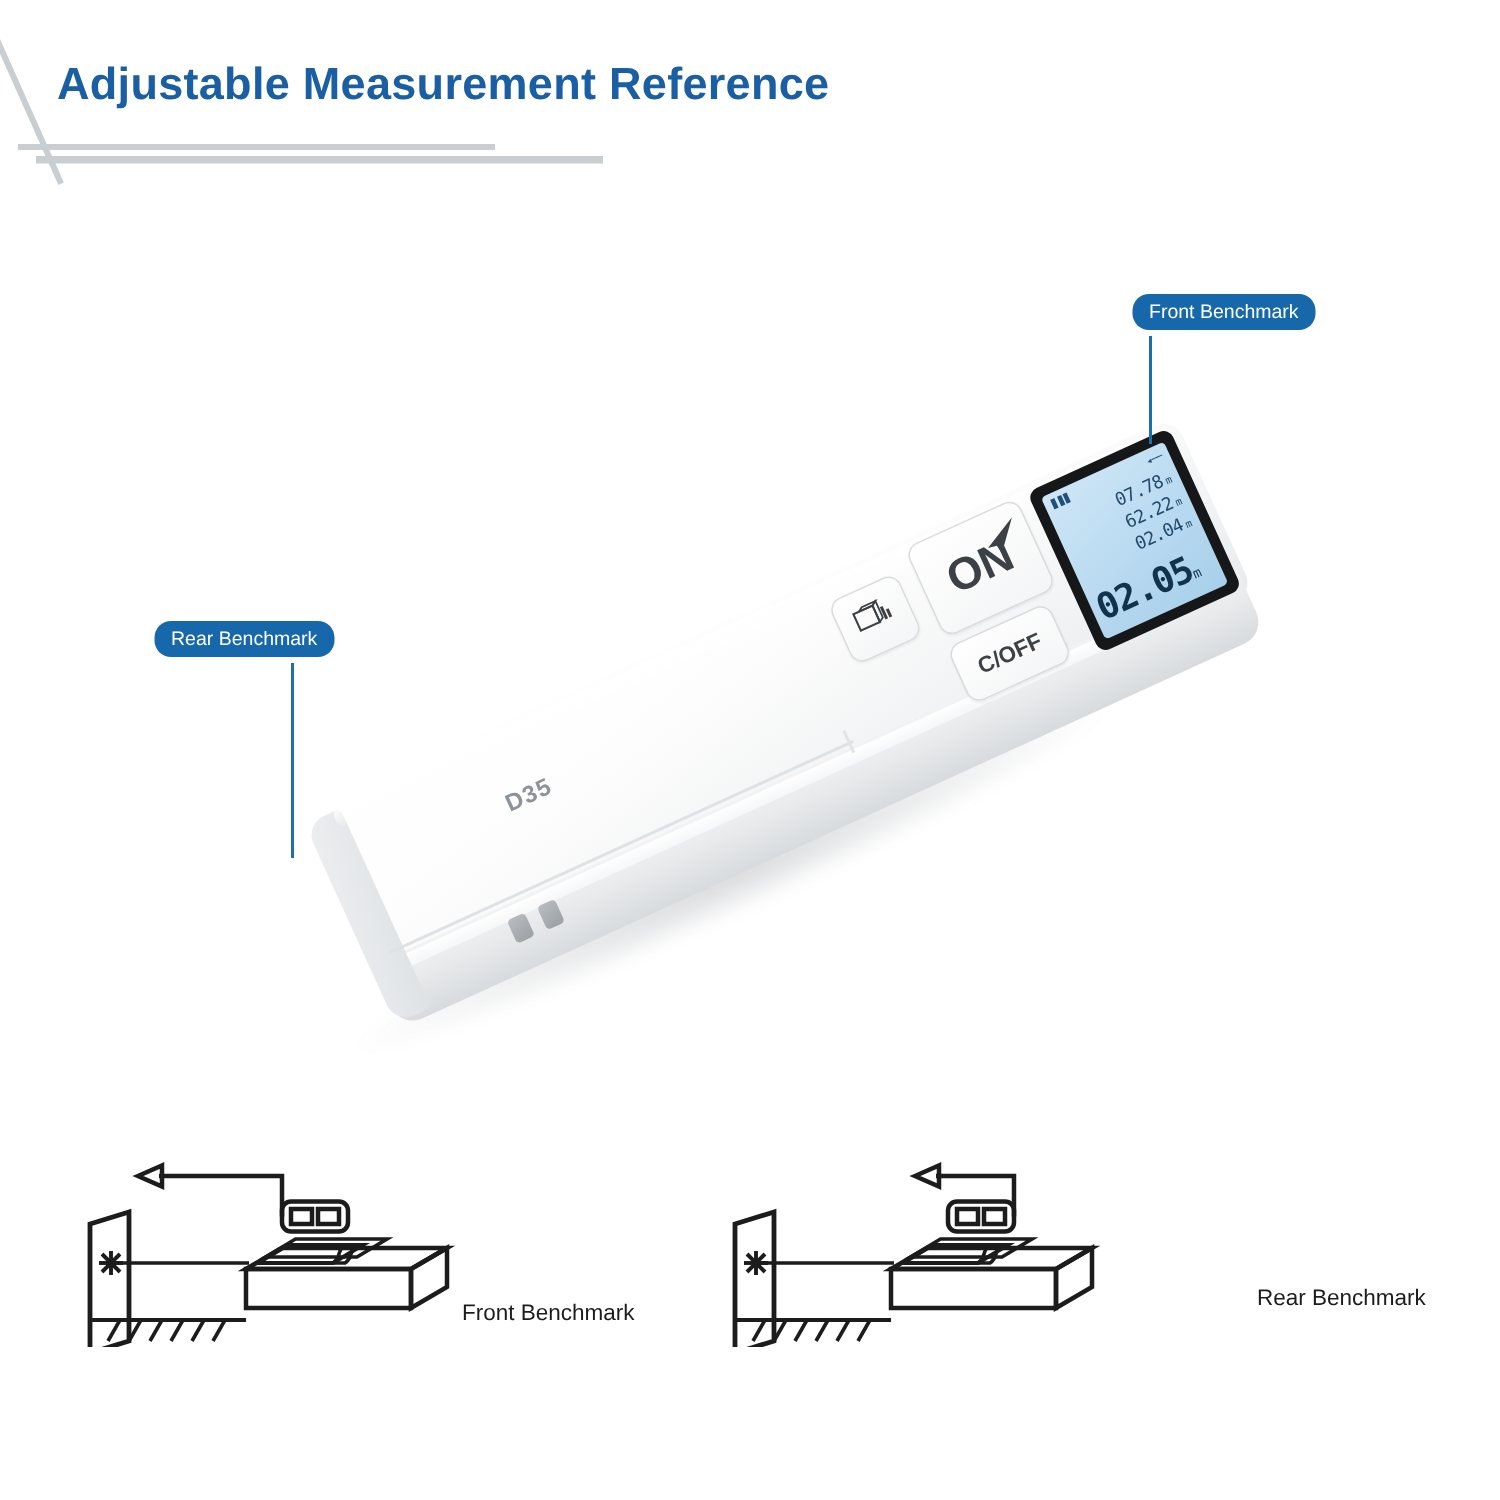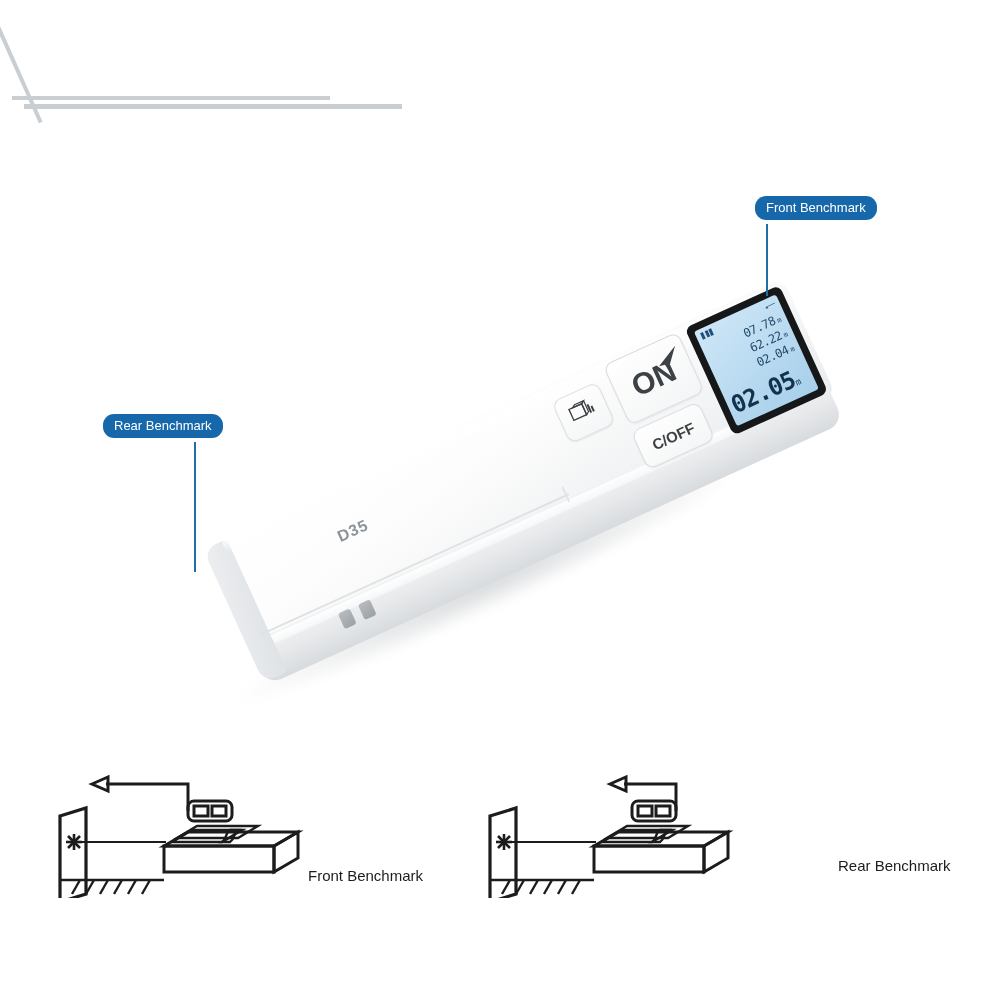--- a/index.html
+++ b/index.html
@@ -251,20 +251,21 @@
   #caption-front { left: 308px; top: 867px; }
   #caption-rear  { left: 838px; top: 857px; }
 </style>
 </head>
 <body>
 
 <div id="header">
   <div id="rule-diag"></div>
   <div class="rule" id="rule-top"></div>
   <div class="rule" id="rule-bottom"></div>
+  <div id="page-title">Adjustable Measurement Reference</div>
 </div>
 
 <div id="device-wrap">
 
   <div id="dev-shadow"></div>
 
   <div id="device">
     <div id="dev-top"></div>
     <div id="dev-side"></div>
     <div id="dev-side-shine"></div>

